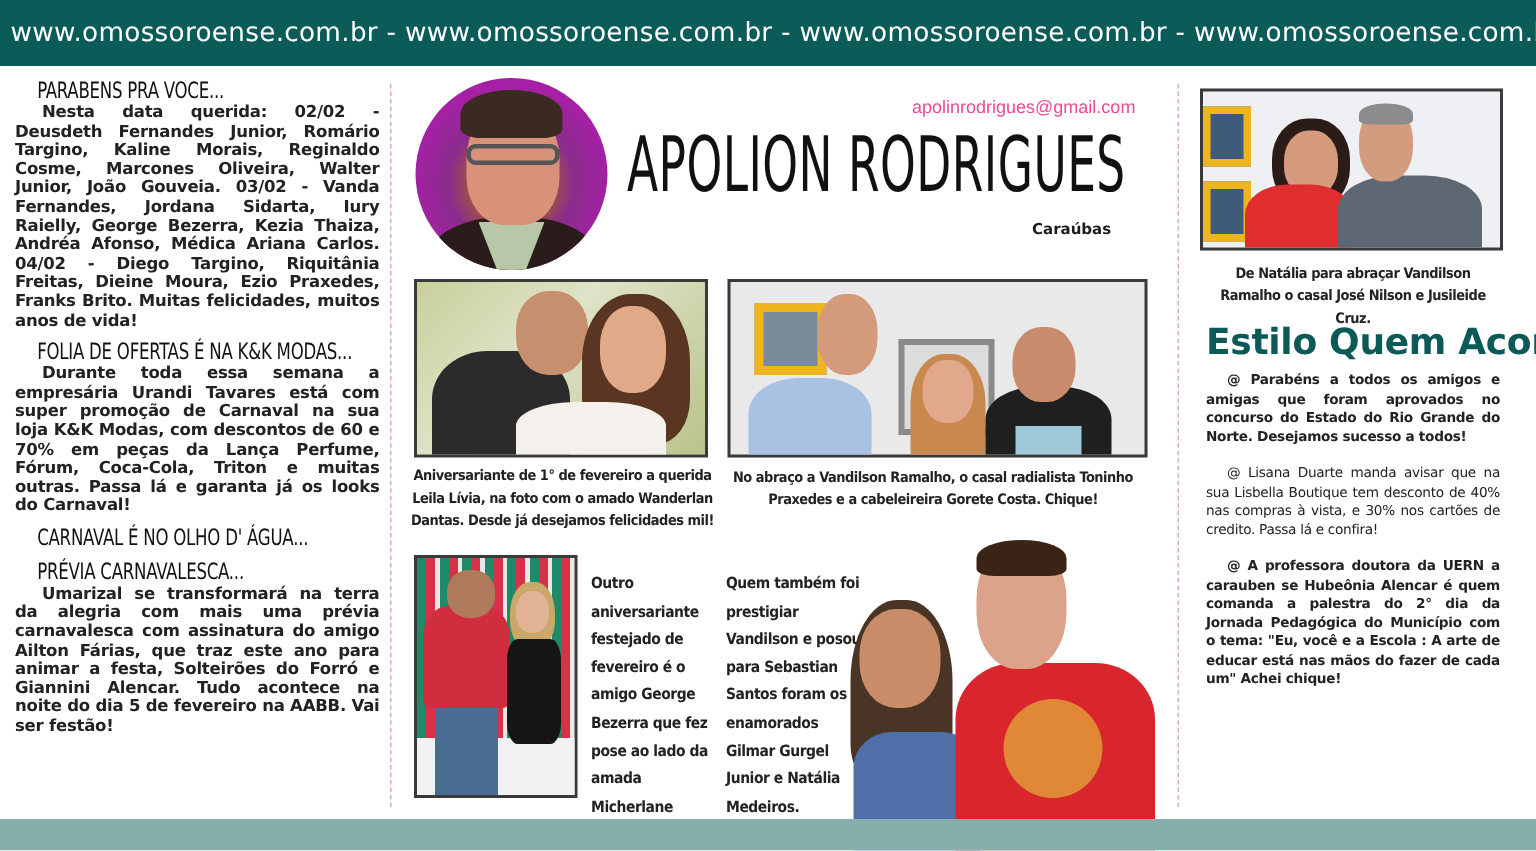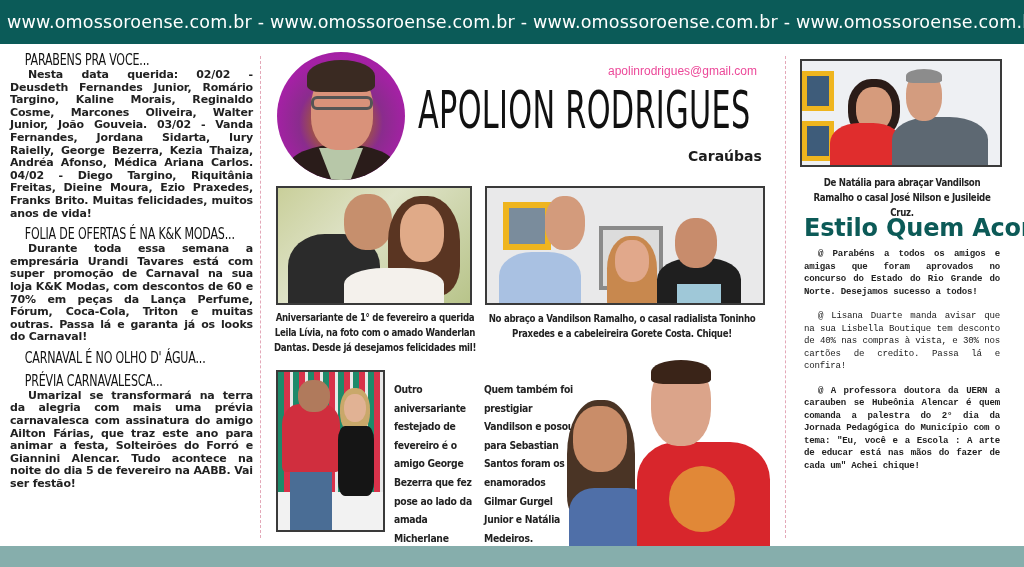--- a/index.html
+++ b/index.html
@@ -45,42 +45,42 @@
   .avatar .shirt { position: absolute; left: 10px; top: 92px; width: 110px; height: 50px; border-radius: 50% 50% 0 0; background: #2a1c1a; }
   .avatar .collar { position: absolute; left: 42px; top: 96px; width: 44px; height: 34px; background: #b7c7a8; clip-path: polygon(0 0, 100% 0, 70% 100%, 30% 100%); }
 
   .email { position: absolute; left: 608px; top: 64px; font-family: "Liberation Sans", sans-serif; font-size: 12px; color: #ec4899; }
   .name {
     position: absolute; left: 418px; top: 82px;
     font-family: "DejaVu Sans Condensed", "DejaVu Sans", sans-serif; font-stretch: condensed;
     font-size: 51px; line-height: 58px; font-weight: normal; color: #111; letter-spacing: 0.5px;
     transform: scaleX(0.66); transform-origin: left; white-space: nowrap;
   }
-  .city { position: absolute; left: 688px; top: 148px; font-family: "DejaVu Sans", sans-serif; font-weight: bold; font-size: 14px; color: #1c1c1c; }
+  .city { position: absolute; left: 688px; top: 148px; font-family: "DejaVu Sans", sans-serif; font-weight: bold; font-size: 10px; color: #1c1c1c; }
 
   .photo { position: absolute; border: 2px solid #3a3a3a; overflow: hidden; }
   .photo .fig { position: absolute; }
 
   .caption {
     position: absolute; text-align: center;
     font-family: "DejaVu Sans Condensed", "DejaVu Sans", sans-serif; font-stretch: condensed;
     font-size: 9.6px; line-height: 15px; font-weight: bold; color: #222; letter-spacing: -0.3px;
   }
   .textcol {
     position: absolute;
     font-family: "DejaVu Sans Condensed", "DejaVu Sans", sans-serif; font-stretch: condensed;
     font-size: 10.3px; line-height: 18.6px; font-weight: bold; color: #222; letter-spacing: -0.3px;
   }
 
   .estilo {
     position: absolute; left: 804px; top: 214px;
     font-family: "DejaVu Sans", sans-serif; font-weight: bold; font-size: 24px; color: #0c5a57;
     letter-spacing: -0.2px; white-space: nowrap;
   }
-  .col-right { position: absolute; left: 804px; top: 248px; width: 196px; font-family: Liberation Mono, monospace; }
+  .col-right { position: absolute; left: 804px; top: 248px; width: 196px; }
   .col-right p {
     font-size: 9.1px; line-height: 12.5px; color: #222; text-align: justify;
     text-indent: 14px; letter-spacing: -0.2px; margin-bottom: 12px;
   }
   .col-right p.b { font-weight: bold; }
 
   .couple-big { position: absolute; left: 565px; top: 360px; width: 205px; height: 207px; }
 </style>
 </head>
 <body>

